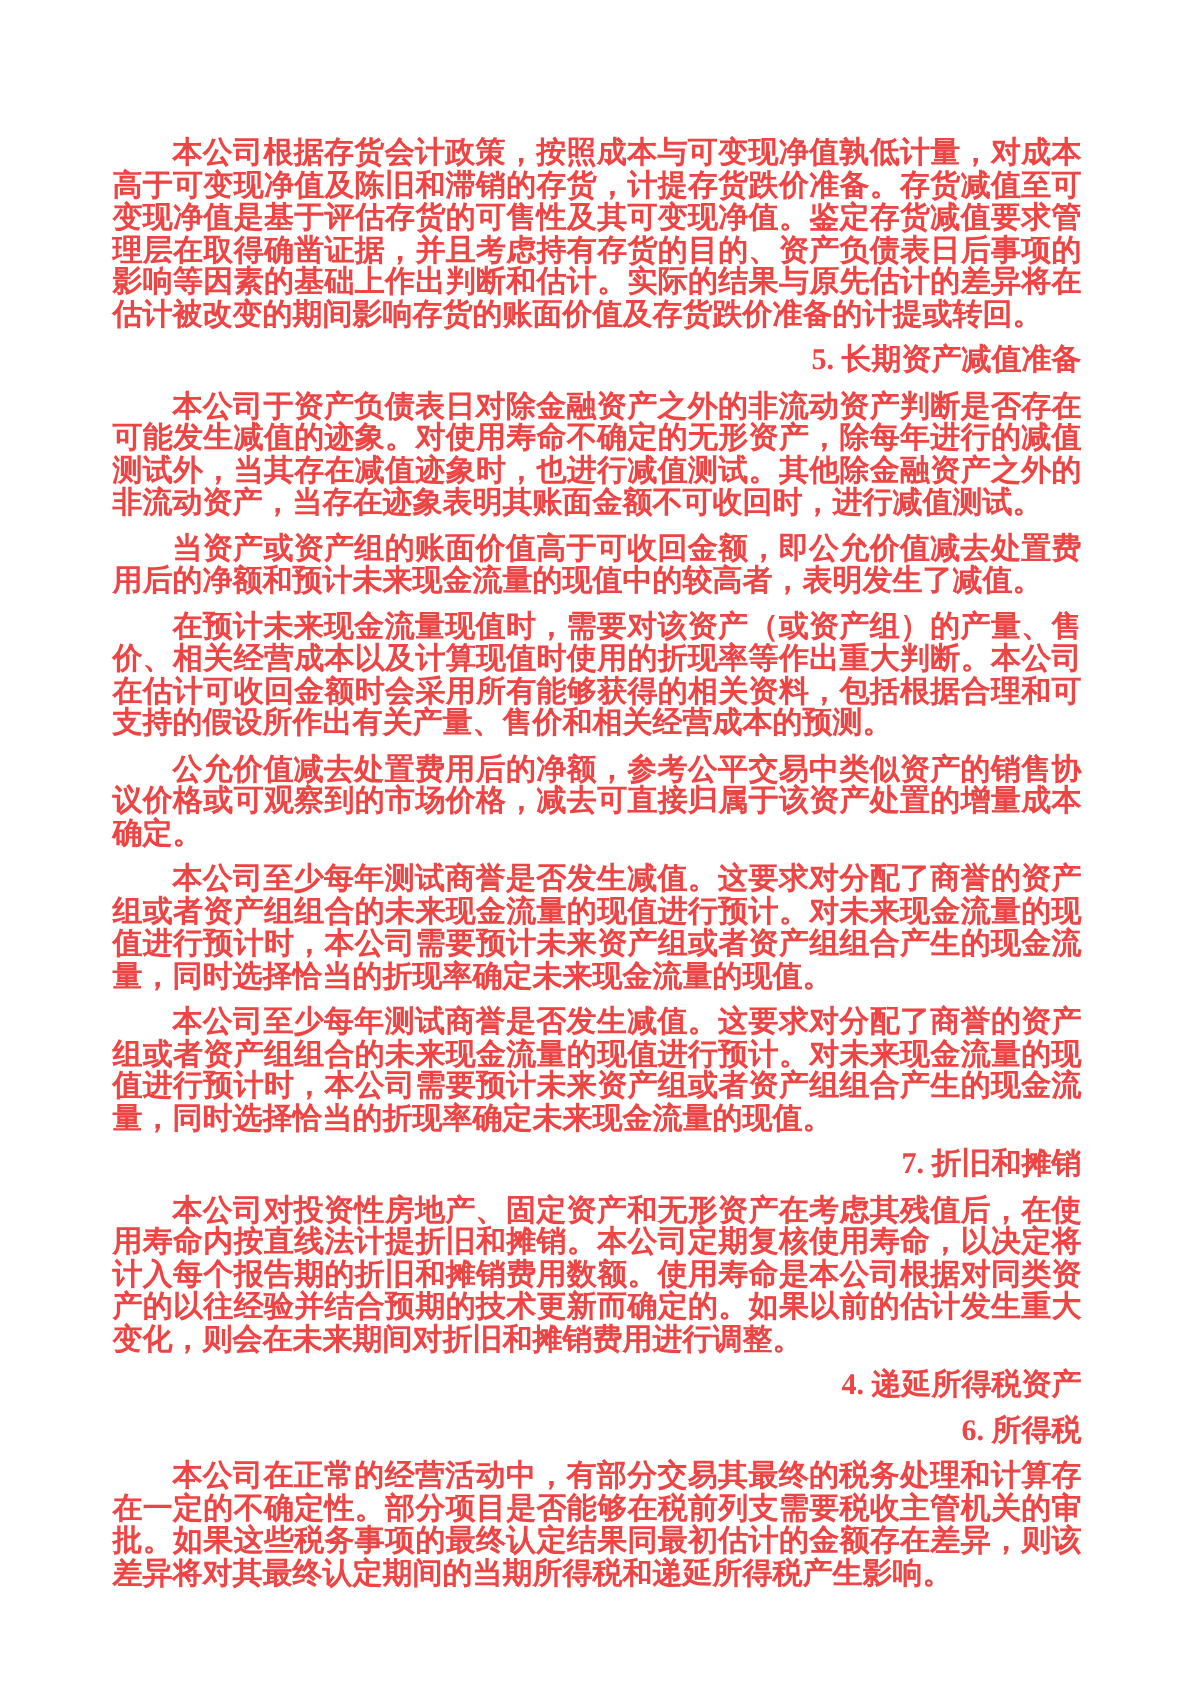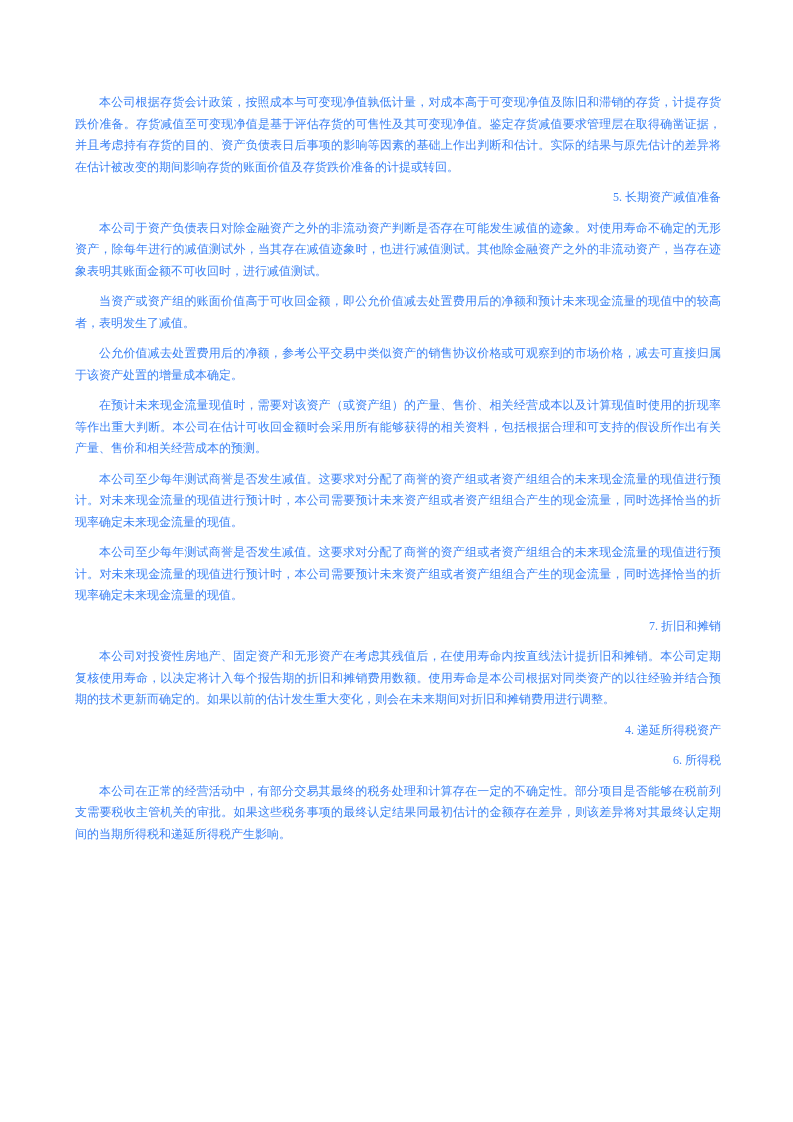--- a/index.html
+++ b/index.html
@@ -12,43 +12,44 @@
     width: 793px;
     height: 1122px;
     background: #ffffff;
     box-sizing: border-box;
     padding: 92px 72px 0 75px;
     overflow: hidden;
     font-family: "Liberation Serif", "DejaVu Serif", serif;
   }
   .doc-block {
     margin: 0 0 9px 0;
-    font-size: 12px;
+    font-size: 20px;
     line-height: 21.5px;
-    color: #3b82f6;
+    color: #ef4444;
     text-indent: 2em;
     text-align: justify;
     text-justify: inter-ideograph;
     word-break: break-all;
+    font-weight: bold;
   }
   .doc-block.heading {
     text-align: right;
   }
 </style>
 </head>
 <body>
 
 <div class="page">
   <div id="doc-body">
       <p class="doc-block">本公司根据存货会计政策，按照成本与可变现净值孰低计量，对成本高于可变现净值及陈旧和滞销的存货，计提存货跌价准备。存货减值至可变现净值是基于评估存货的可售性及其可变现净值。鉴定存货减值要求管理层在取得确凿证据，并且考虑持有存货的目的、资产负债表日后事项的影响等因素的基础上作出判断和估计。实际的结果与原先估计的差异将在估计被改变的期间影响存货的账面价值及存货跌价准备的计提或转回。</p>
       <p class="doc-block heading">5. 长期资产减值准备</p>
       <p class="doc-block">本公司于资产负债表日对除金融资产之外的非流动资产判断是否存在可能发生减值的迹象。对使用寿命不确定的无形资产，除每年进行的减值测试外，当其存在减值迹象时，也进行减值测试。其他除金融资产之外的非流动资产，当存在迹象表明其账面金额不可收回时，进行减值测试。</p>
       <p class="doc-block">当资产或资产组的账面价值高于可收回金额，即公允价值减去处置费用后的净额和预计未来现金流量的现值中的较高者，表明发生了减值。</p>
+      <p class="doc-block">在预计未来现金流量现值时，需要对该资产（或资产组）的产量、售价、相关经营成本以及计算现值时使用的折现率等作出重大判断。本公司在估计可收回金额时会采用所有能够获得的相关资料，包括根据合理和可支持的假设所作出有关产量、售价和相关经营成本的预测。</p>
       <p class="doc-block">公允价值减去处置费用后的净额，参考公平交易中类似资产的销售协议价格或可观察到的市场价格，减去可直接归属于该资产处置的增量成本确定。</p>
-      <p class="doc-block">在预计未来现金流量现值时，需要对该资产（或资产组）的产量、售价、相关经营成本以及计算现值时使用的折现率等作出重大判断。本公司在估计可收回金额时会采用所有能够获得的相关资料，包括根据合理和可支持的假设所作出有关产量、售价和相关经营成本的预测。</p>
       <p class="doc-block">本公司至少每年测试商誉是否发生减值。这要求对分配了商誉的资产组或者资产组组合的未来现金流量的现值进行预计。对未来现金流量的现值进行预计时，本公司需要预计未来资产组或者资产组组合产生的现金流量，同时选择恰当的折现率确定未来现金流量的现值。</p>
       <p class="doc-block">本公司至少每年测试商誉是否发生减值。这要求对分配了商誉的资产组或者资产组组合的未来现金流量的现值进行预计。对未来现金流量的现值进行预计时，本公司需要预计未来资产组或者资产组组合产生的现金流量，同时选择恰当的折现率确定未来现金流量的现值。</p>
       <p class="doc-block heading">7. 折旧和摊销</p>
       <p class="doc-block">本公司对投资性房地产、固定资产和无形资产在考虑其残值后，在使用寿命内按直线法计提折旧和摊销。本公司定期复核使用寿命，以决定将计入每个报告期的折旧和摊销费用数额。使用寿命是本公司根据对同类资产的以往经验并结合预期的技术更新而确定的。如果以前的估计发生重大变化，则会在未来期间对折旧和摊销费用进行调整。</p>
       <p class="doc-block heading">4. 递延所得税资产</p>
       <p class="doc-block heading">6. 所得税</p>
       <p class="doc-block">本公司在正常的经营活动中，有部分交易其最终的税务处理和计算存在一定的不确定性。部分项目是否能够在税前列支需要税收主管机关的审批。如果这些税务事项的最终认定结果同最初估计的金额存在差异，则该差异将对其最终认定期间的当期所得税和递延所得税产生影响。</p>
     </div>
 </div>
 

